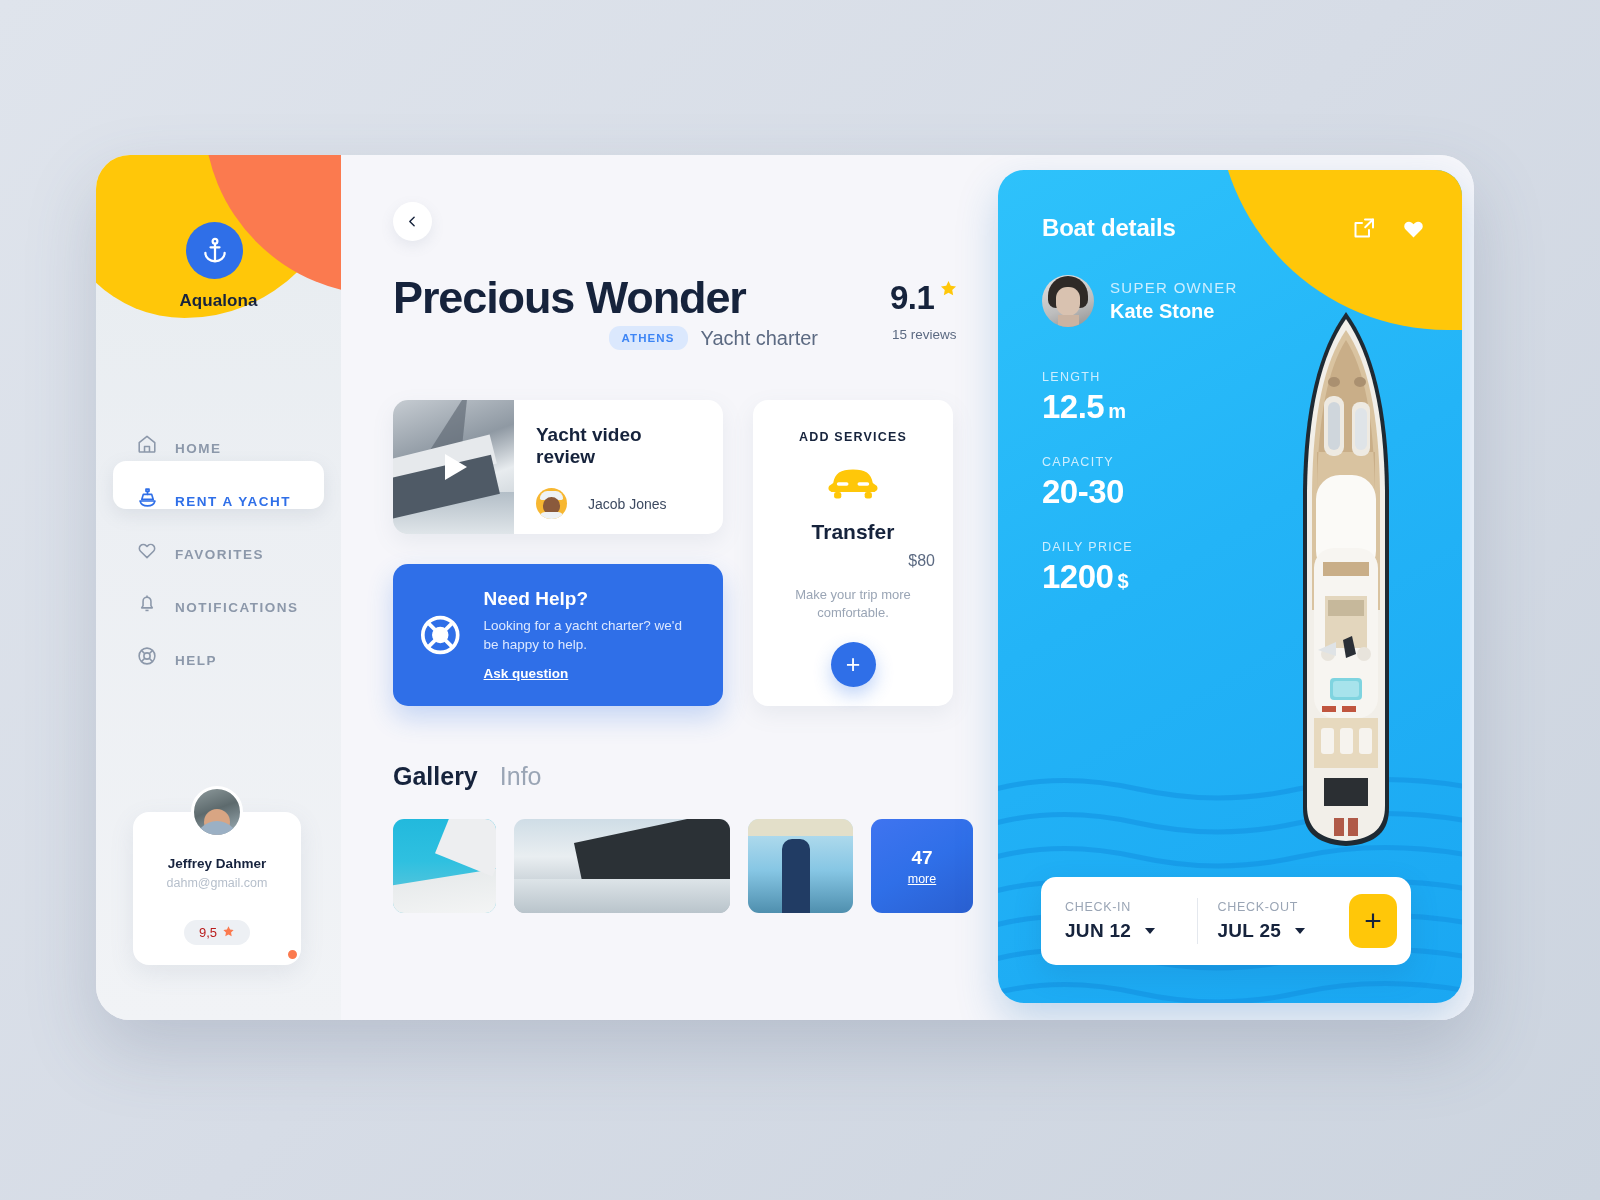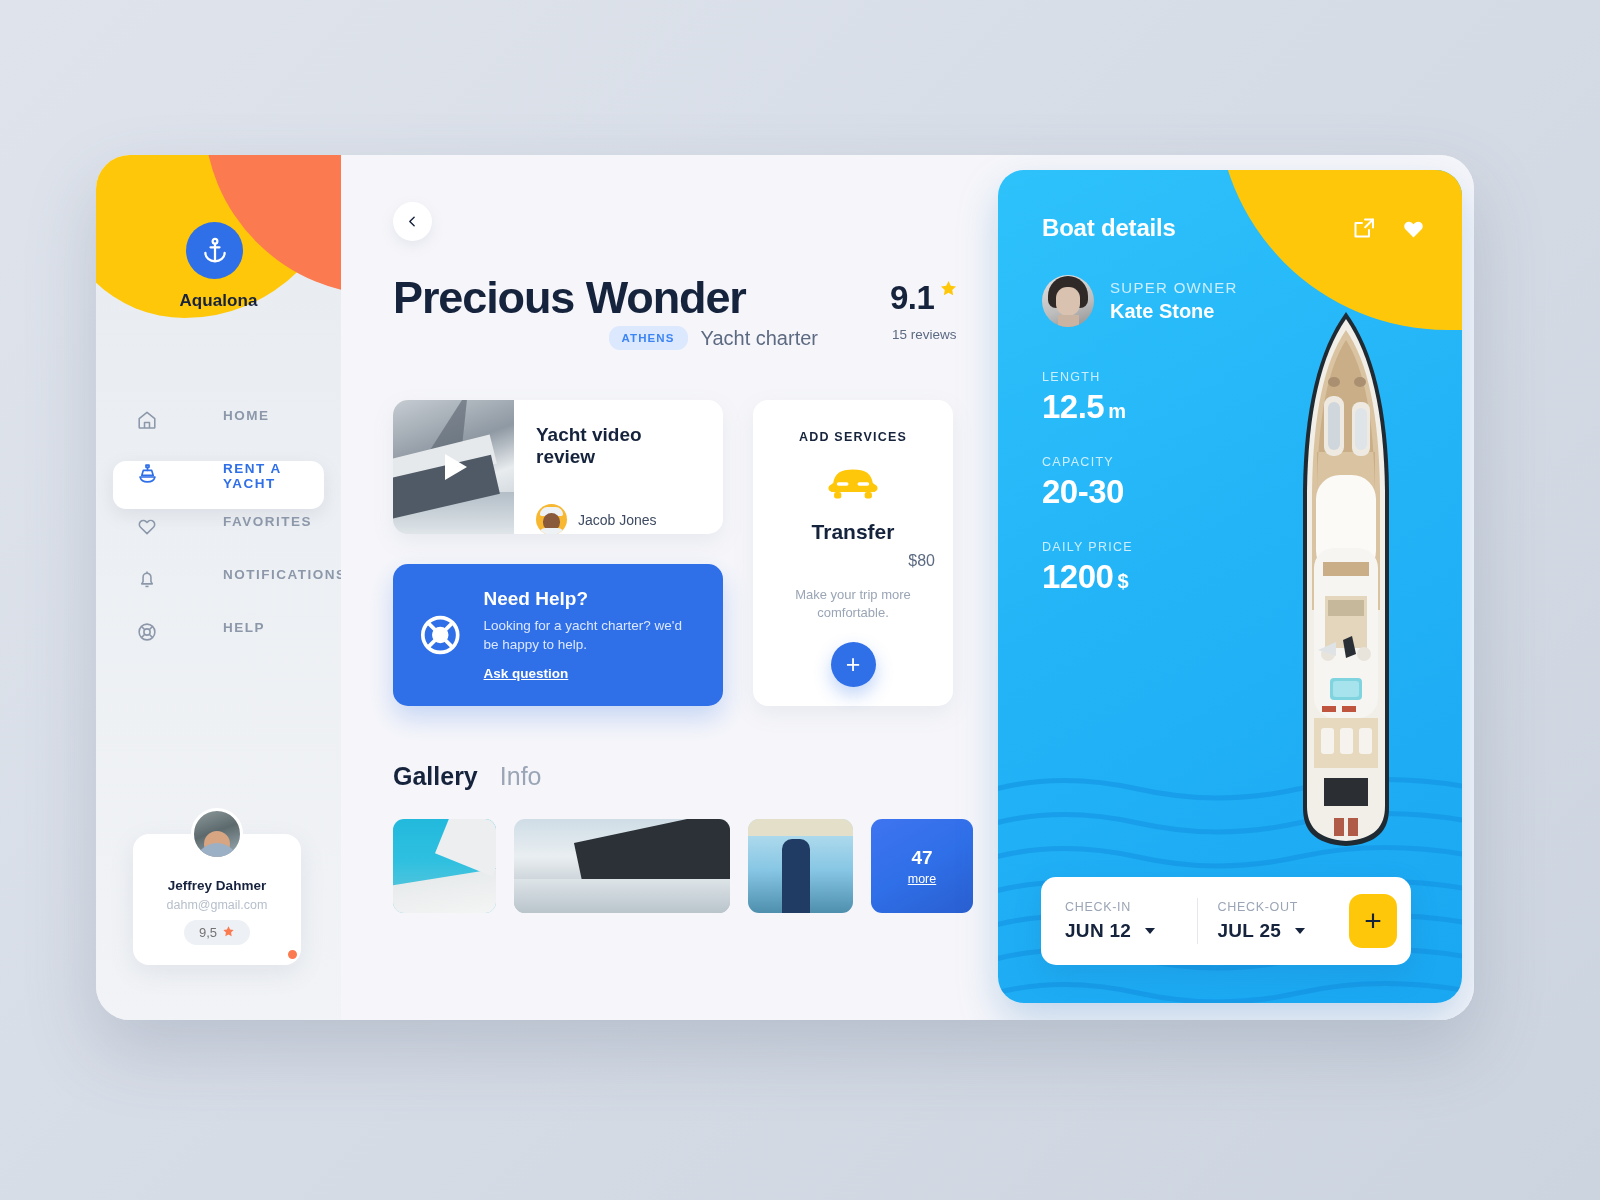--- a/index.html
+++ b/index.html
@@ -51,24 +51,24 @@
   }
   .brand-name {
     position: absolute; top: 136px; left: 0; width: 245px;
     text-align: center; z-index: 5;
     font-size: 17px; font-weight: bold; color: #17233e;
     letter-spacing: .1px;
   }
 
   .nav { position: absolute; top: 248px; left: 0; width: 245px; }
   .nav-item {
-    display: flex; align-items: flex-start;
+    display: flex; align-items: flex-end;
     height: 48px; margin: 5px 17px;
     padding-left: 22px; border-radius: 13px;
-    color: #8c98aa; cursor: pointer; gap: 48px;
+    color: #8c98aa; cursor: pointer;
   }
   .nav-item .ic { width: 24px; height: 24px; flex: 0 0 24px; display:flex; align-items:center; justify-content:center; }
   .nav-item .lbl {
     margin-left: 16px; font-size: 13.5px; font-weight: bold;
     letter-spacing: 1.5px;
   }
   .nav-item.active {
     background: #ffffff; color: #2f6fe8;
     box-shadow: 0 6px 18px rgba(110,125,150,0.14);
   }
@@ -98,22 +98,22 @@
   }
   .user-dot {
     position:absolute; right: 2px; bottom: 4px;
     width: 13px; height: 13px; border-radius:50%;
     background: #fb7a4f; border: 2px solid #fff;
   }
   .user-name { font-size: 13.5px; font-weight: bold; color: #17233e; }
   .user-mail { font-size: 12.5px; color: #b6bfcb; margin-top: 5px; }
   .user-rating {
     display: inline-flex; align-items: flex-start; gap: 5px;
-    margin-top: 8px; padding: 5px 15px; border-radius: 13px;
-    background: #edf0f4; font-size: 13px; color: #737373; font-weight: 500;
+    margin-top: 30px; padding: 5px 15px; border-radius: 13px;
+    background: #edf0f4; font-size: 13px; color: #b91c1c; font-weight: 500;
   }
 
   
   .main {
     position: relative; flex: 1;
     background: #f6f6fa;
     padding: 47px 0 0 52px;
   }
   .back-btn {
     width: 39px; height: 39px; border-radius: 50%;
@@ -173,21 +173,21 @@
   .play-btn {
     position: absolute; left: 50%; top: 50%; margin: -13px 0 0 -9px;
     width: 0; height: 0;
     border-left: 22px solid #fff;
     border-top: 13px solid transparent;
     border-bottom: 13px solid transparent;
     cursor: pointer;
   }
   .video-body { padding: 24px 20px 0 22px; }
   .video-title { font-size: 19px; font-weight: bold; color: #16233c; line-height: 1.17; }
-  .author-row { display: flex; align-items: center; gap: 11px; margin-top: 36px; }
+  .author-row { display: flex; align-items: center; gap: 21px; margin-top: 20px; }
   .author-ava {
     position: relative; width: 31px; height: 31px; border-radius: 50%;
     background: #f7b731; overflow: hidden;
   }
   .author-ava .cap { position:absolute; left:4px; top:3px; width:23px; height:9px; border-radius:9px 9px 2px 2px; background:#eef2f5; }
   .author-ava .fc { position:absolute; left:7px; top:9px; width:17px; height:18px; border-radius:9px; background:#8a5a3c; }
   .author-ava .sh { position:absolute; left:3px; bottom:0; width:25px; height:7px; border-radius:6px 6px 0 0; background:#eef2f5; }
   .author-name { font-size: 14px; color: #3d4a61; }
 
   .help-card {

